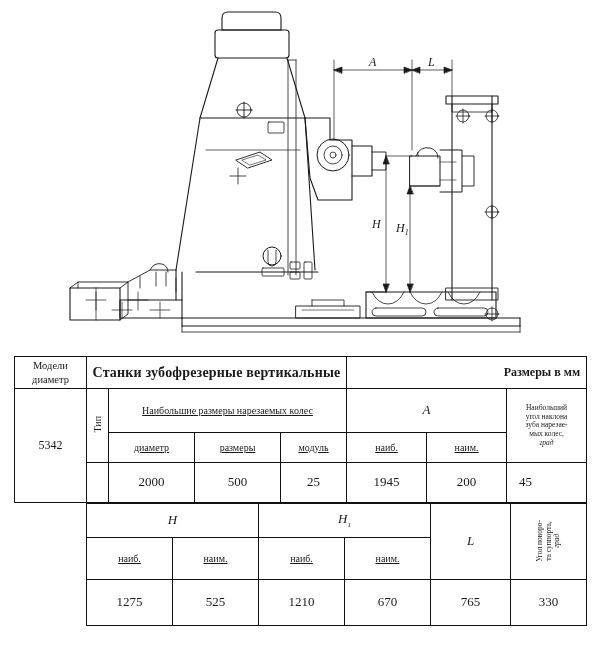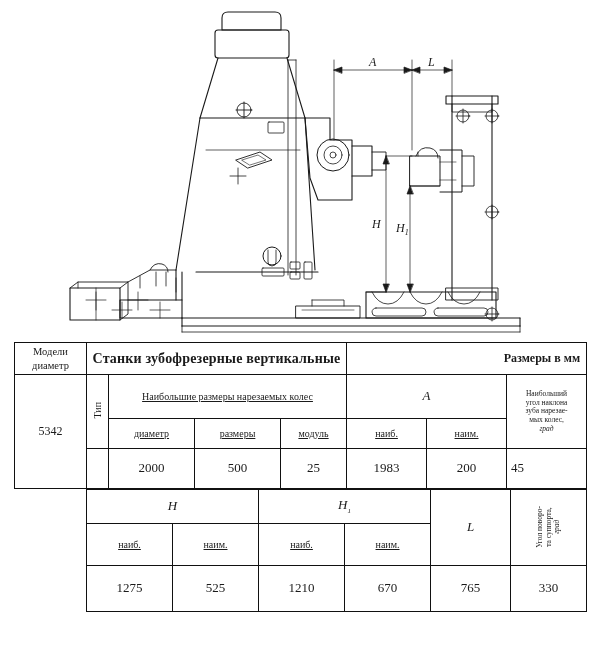--- a/index.html
+++ b/index.html
@@ -30,21 +30,21 @@
     height: 352px;
   }
   .drawing svg {
     display: block;
   }
 
   
   .table-area {
     position: absolute;
     left: 14px;
-    top: 342px;
+    top: 356px;
     width: 572px;
   }
 
   table {
     border-collapse: collapse;
     table-layout: fixed;
   }
   td, th {
     border: 1px solid #111;
     text-align: center;
@@ -314,23 +314,23 @@
           <td class="hdr">модуль</td>
           <td class="hdr">наиб.</td>
           <td class="hdr">наим.</td>
         </tr>
 
         <tr style="height:40px">
           <td></td>
           <td class="val">2000</td>
           <td class="val">500</td>
           <td class="val">25</td>
-          <td class="val">1983</td>
+          <td class="val">1945</td>
           <td class="val">200</td>
-          <td class="val" style="text-align:left; padding-left:4px;">45</td>
+          <td class="val" style="text-align:left; padding-left:12px;">45</td>
         </tr>
       </tbody>
     </table>
 
     <table class="t-bottom">
       <colgroup>
         <col style="width:86px">
         <col style="width:86px">
         <col style="width:86px">
         <col style="width:86px">

